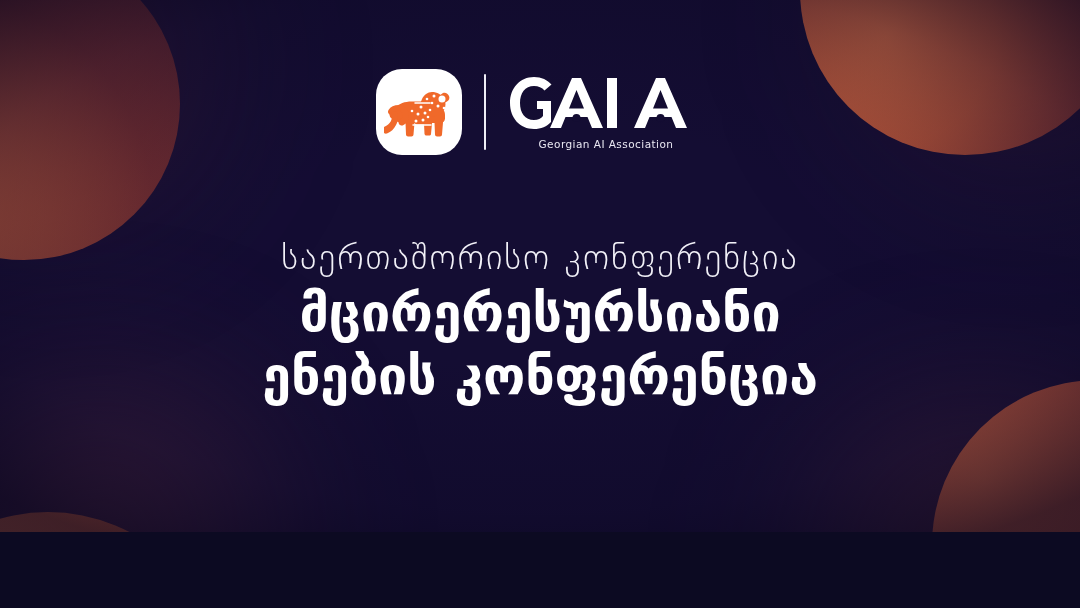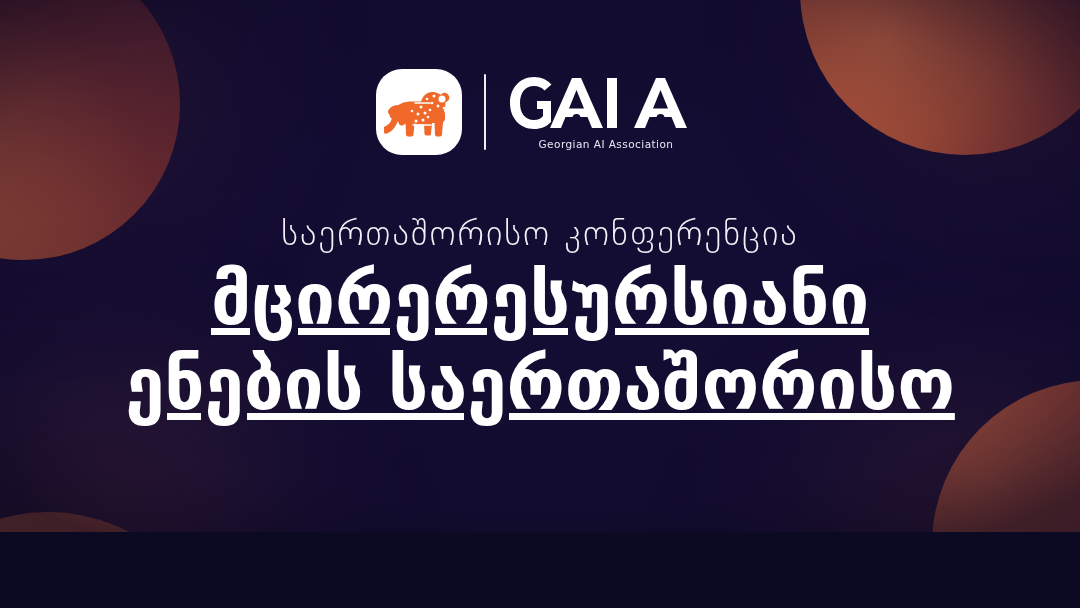--- a/index.html
+++ b/index.html
@@ -148,45 +148,44 @@
   .assoc-name {
     font-size:10.5px;
     letter-spacing:0.45px;
     color:#e9e7f2;
     font-weight:400;
     white-space:nowrap;
   }
 
   
   .headline {
-    margin-top:52px;
+    margin-top:76px;
     width:100%;
     text-align:center;
     display:flex;
     flex-direction:column;
     align-items:center;
   }
 
   .kicker {
     font-size:35px;
     font-weight:300;
     letter-spacing:2.0px;
     color:#f2f1f8;
     line-height:1.12;
     white-space:nowrap;
   }
 
   .title-line {
-    font-size:71px;
+    font-size:52px;
     font-weight:700;
     letter-spacing:-0.2px;
     color:#ffffff;
     line-height:1.16;
     white-space:nowrap;
-    text-decoration:underline;
   }
   .title-line-1 { margin-top:6px; }
   .title-line-2 { margin-top:2px; }
 </style>
 </head>
 <body>
 
 <div id="poster">
 
   <div class="bg-layer">
@@ -276,17 +275,17 @@
           </svg>
         </span>
         <span class="assoc-name">Georgian AI Association</span>
       </div>
 
     </div>
 
     <div class="headline">
       <div class="kicker">საერთაშორისო  კონფერენცია</div>
       <div class="title-line title-line-1">მცირერესურსიანი</div>
-      <div class="title-line title-line-2">ენების საერთაშორისო</div>
+      <div class="title-line title-line-2">ენების კონფერენცია</div>
     </div>
 
   </div>
 </div>
 
 </body></html>

